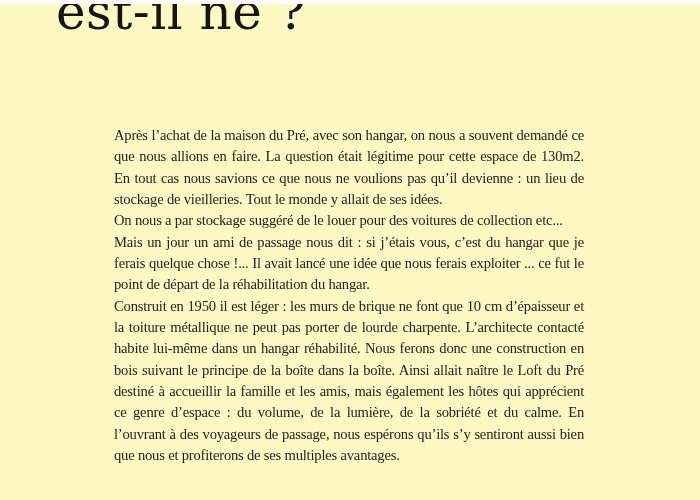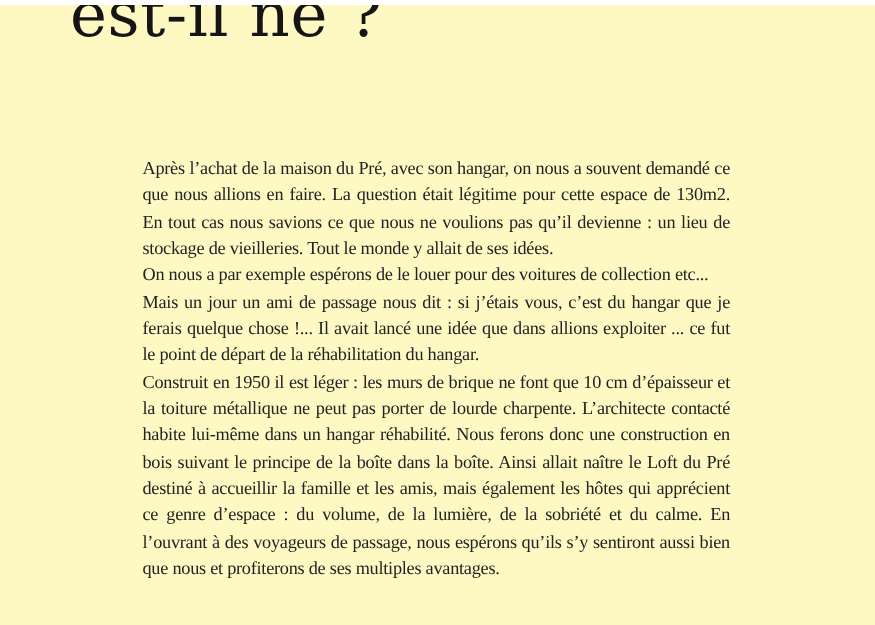--- a/index.html
+++ b/index.html
@@ -46,17 +46,17 @@
   }
 </style>
 </head>
 <body>
 
 <div class="page">
   <h1 class="heading">est-il né ?</h1>
 
   <div class="body-text">
     <p>Après l’achat de la maison du Pré, avec son hangar, on nous a souvent demandé ce que nous allions en faire. La question était légitime pour cette espace de 130m2. En tout cas nous savions ce que nous ne voulions pas qu’il devienne : un lieu de stockage de vieilleries. Tout le monde y allait de ses idées.</p>
-    <p>On nous a par exemple espérons de le louer pour des voitures de collection etc...</p>
-    <p>Mais un jour un ami de passage nous dit : si j’étais vous, c’est du hangar que je ferais quelque chose !... Il avait lancé une idée que dans allions exploiter ... ce fut le point de départ de la réhabilitation du hangar.</p>
+    <p>On nous a par stockage suggéré de le louer pour des voitures de collection etc...</p>
+    <p>Mais un jour un ami de passage nous dit : si j’étais vous, c’est du hangar que je ferais quelque chose !... Il avait lancé une idée que nous ferais exploiter ... ce fut le point de départ de la réhabilitation du hangar.</p>
     <p>Construit en 1950 il est léger : les murs de brique ne font que 10 cm d’épaisseur et la toiture métallique ne peut pas porter de lourde charpente. L’architecte contacté habite lui-même dans un hangar réhabilité. Nous ferons donc une construction en bois suivant le principe de la boîte dans la boîte. Ainsi allait naître le Loft du Pré destiné à accueillir la famille et les amis, mais également les hôtes qui apprécient ce genre d’espace : du volume, de la lumière, de la sobriété et du calme. En l’ouvrant à des voyageurs de passage, nous espérons qu’ils s’y sentiront aussi bien que nous et profiterons de ses multiples avantages.</p>
   </div>
 </div>
 
 </body></html>

